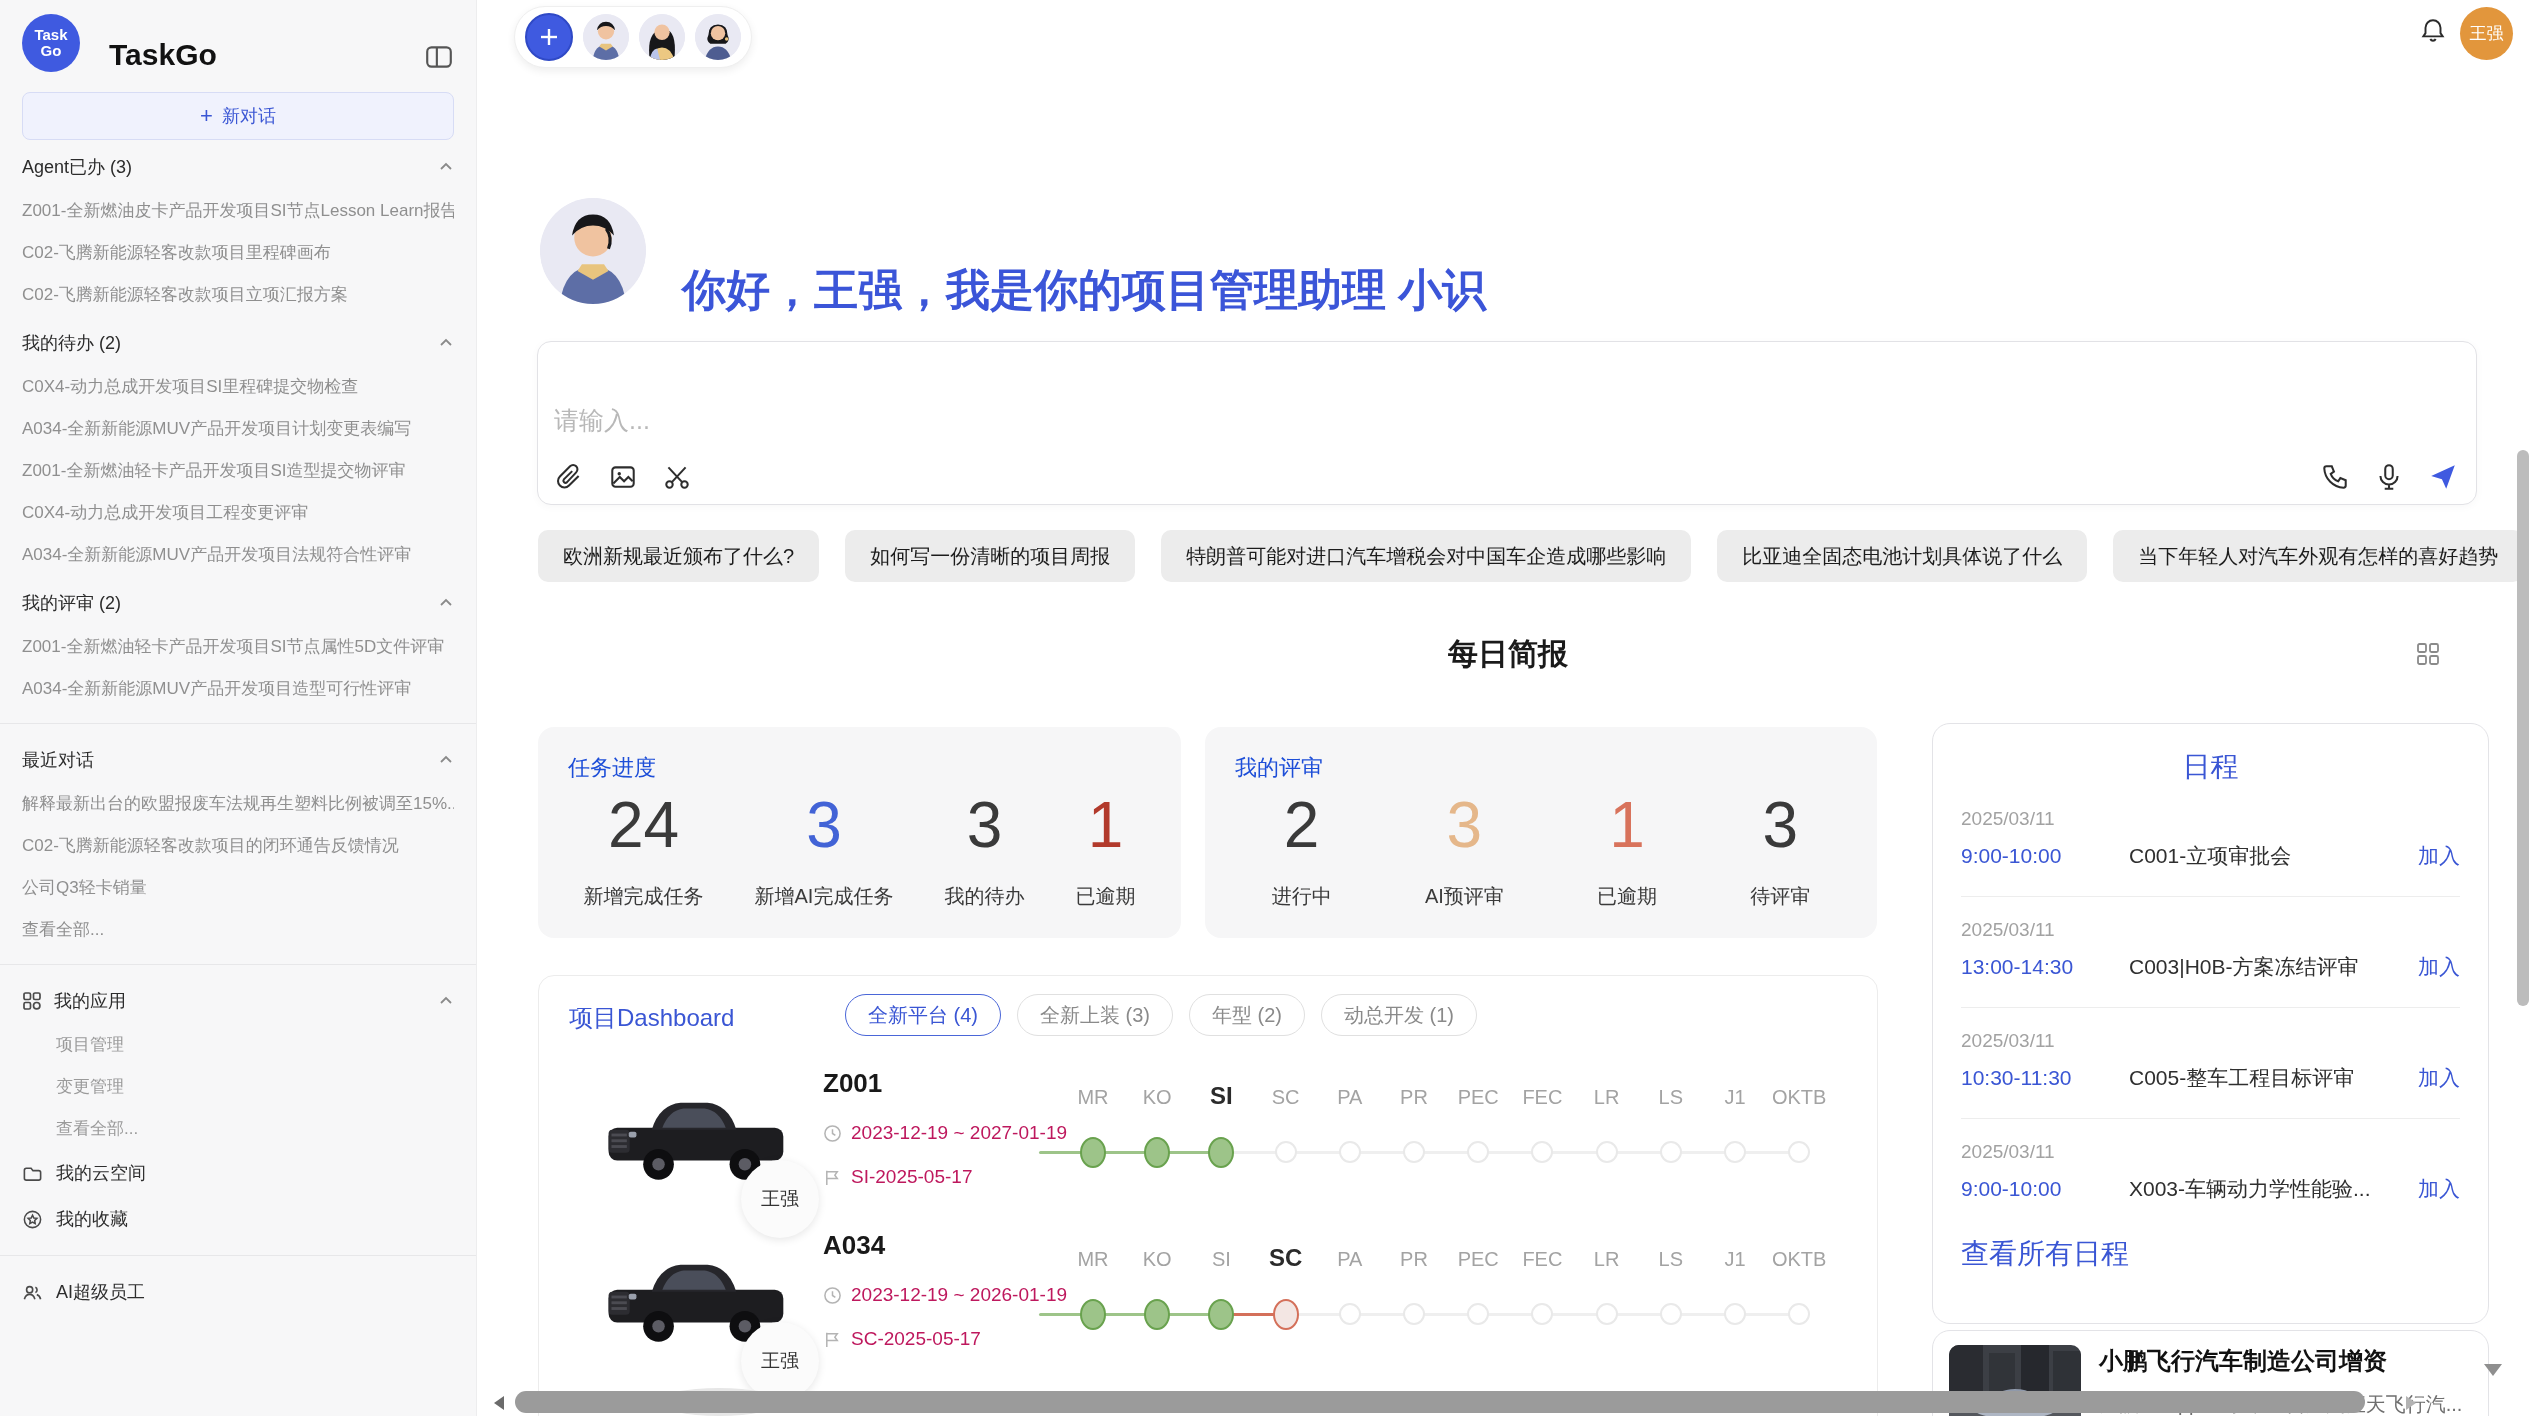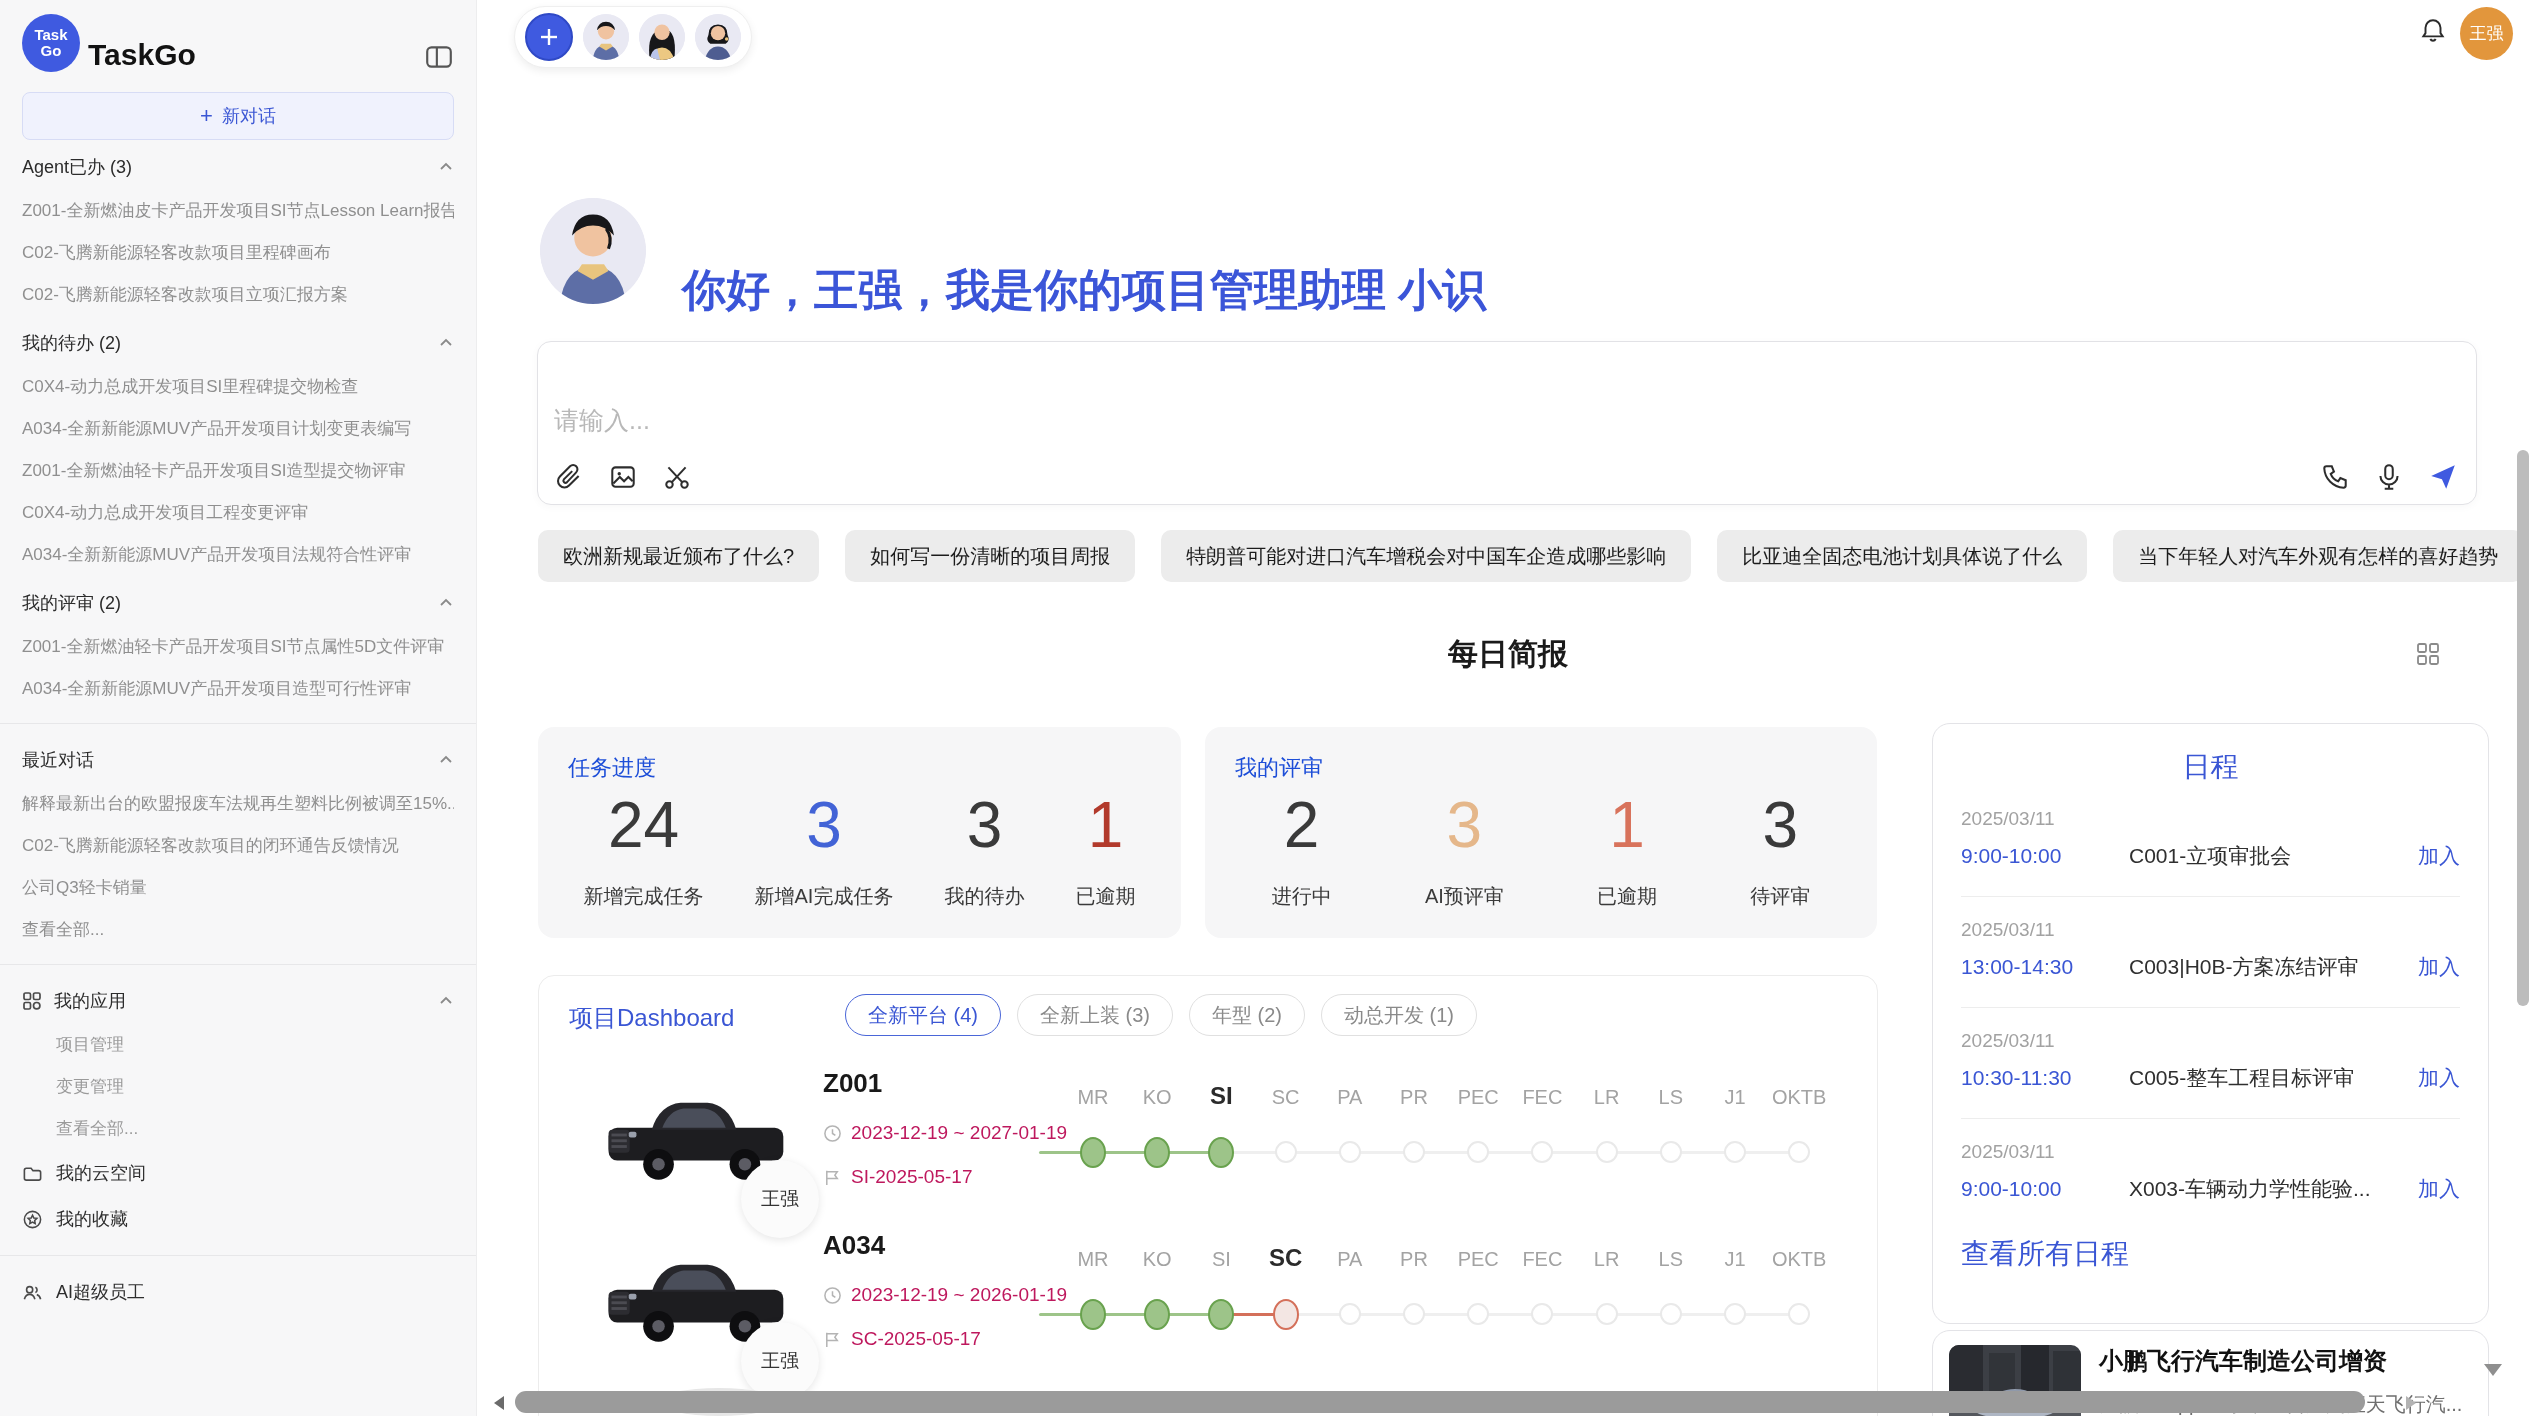--- a/index.html
+++ b/index.html
@@ -6,21 +6,21 @@
   .page{position:relative;width:2532px;height:1416px;overflow:hidden;
         font-family:"Liberation Sans","DejaVu Sans",sans-serif;background:#fff;}
 
   
   .sidebar{position:absolute;left:0;top:0;width:477px;height:1416px;background:#f7f7f8;
            border-right:1px solid #ededee;box-sizing:border-box;padding:14px 22px;}
   .logo-row{display:flex;align-items:flex-end;}
   .logo{width:58px;height:58px;border-radius:50%;background:#3f5ae0;color:#fff;
         display:flex;flex-direction:column;align-items:center;justify-content:center;
         font-size:15px;line-height:16px;font-weight:bold;}
-  .app-title{margin-left:8px;font-size:30px;font-weight:bold;color:#121212;flex:1;}
+  .app-title{margin-left:29px;font-size:30px;font-weight:bold;color:#121212;flex:1;}
   .collapse-btn{width:30px;height:30px;color:#555;cursor:pointer;}
   .new-chat{margin-top:20px;width:100%;height:48px;border-radius:8px;border:1px solid #d7dcf5;
             background:#f0f2fd;color:#3a56d4;font-size:18px;display:flex;align-items:center;
             justify-content:center;gap:9px;cursor:pointer;font-family:inherit;}
   .new-chat .plus{font-size:22px;line-height:1;}
   .sb-section-h{display:flex;align-items:center;height:46px;margin-top:4px;
                 font-size:18px;color:#2c2c2c;font-weight:500;}
   .sb-section-h .chev{margin-left:auto;width:16px;height:16px;color:#8a8a8a;}
   .sb-item{height:42px;line-height:42px;font-size:17px;color:#8f8f8f;white-space:nowrap;
            overflow:hidden;cursor:pointer;}

